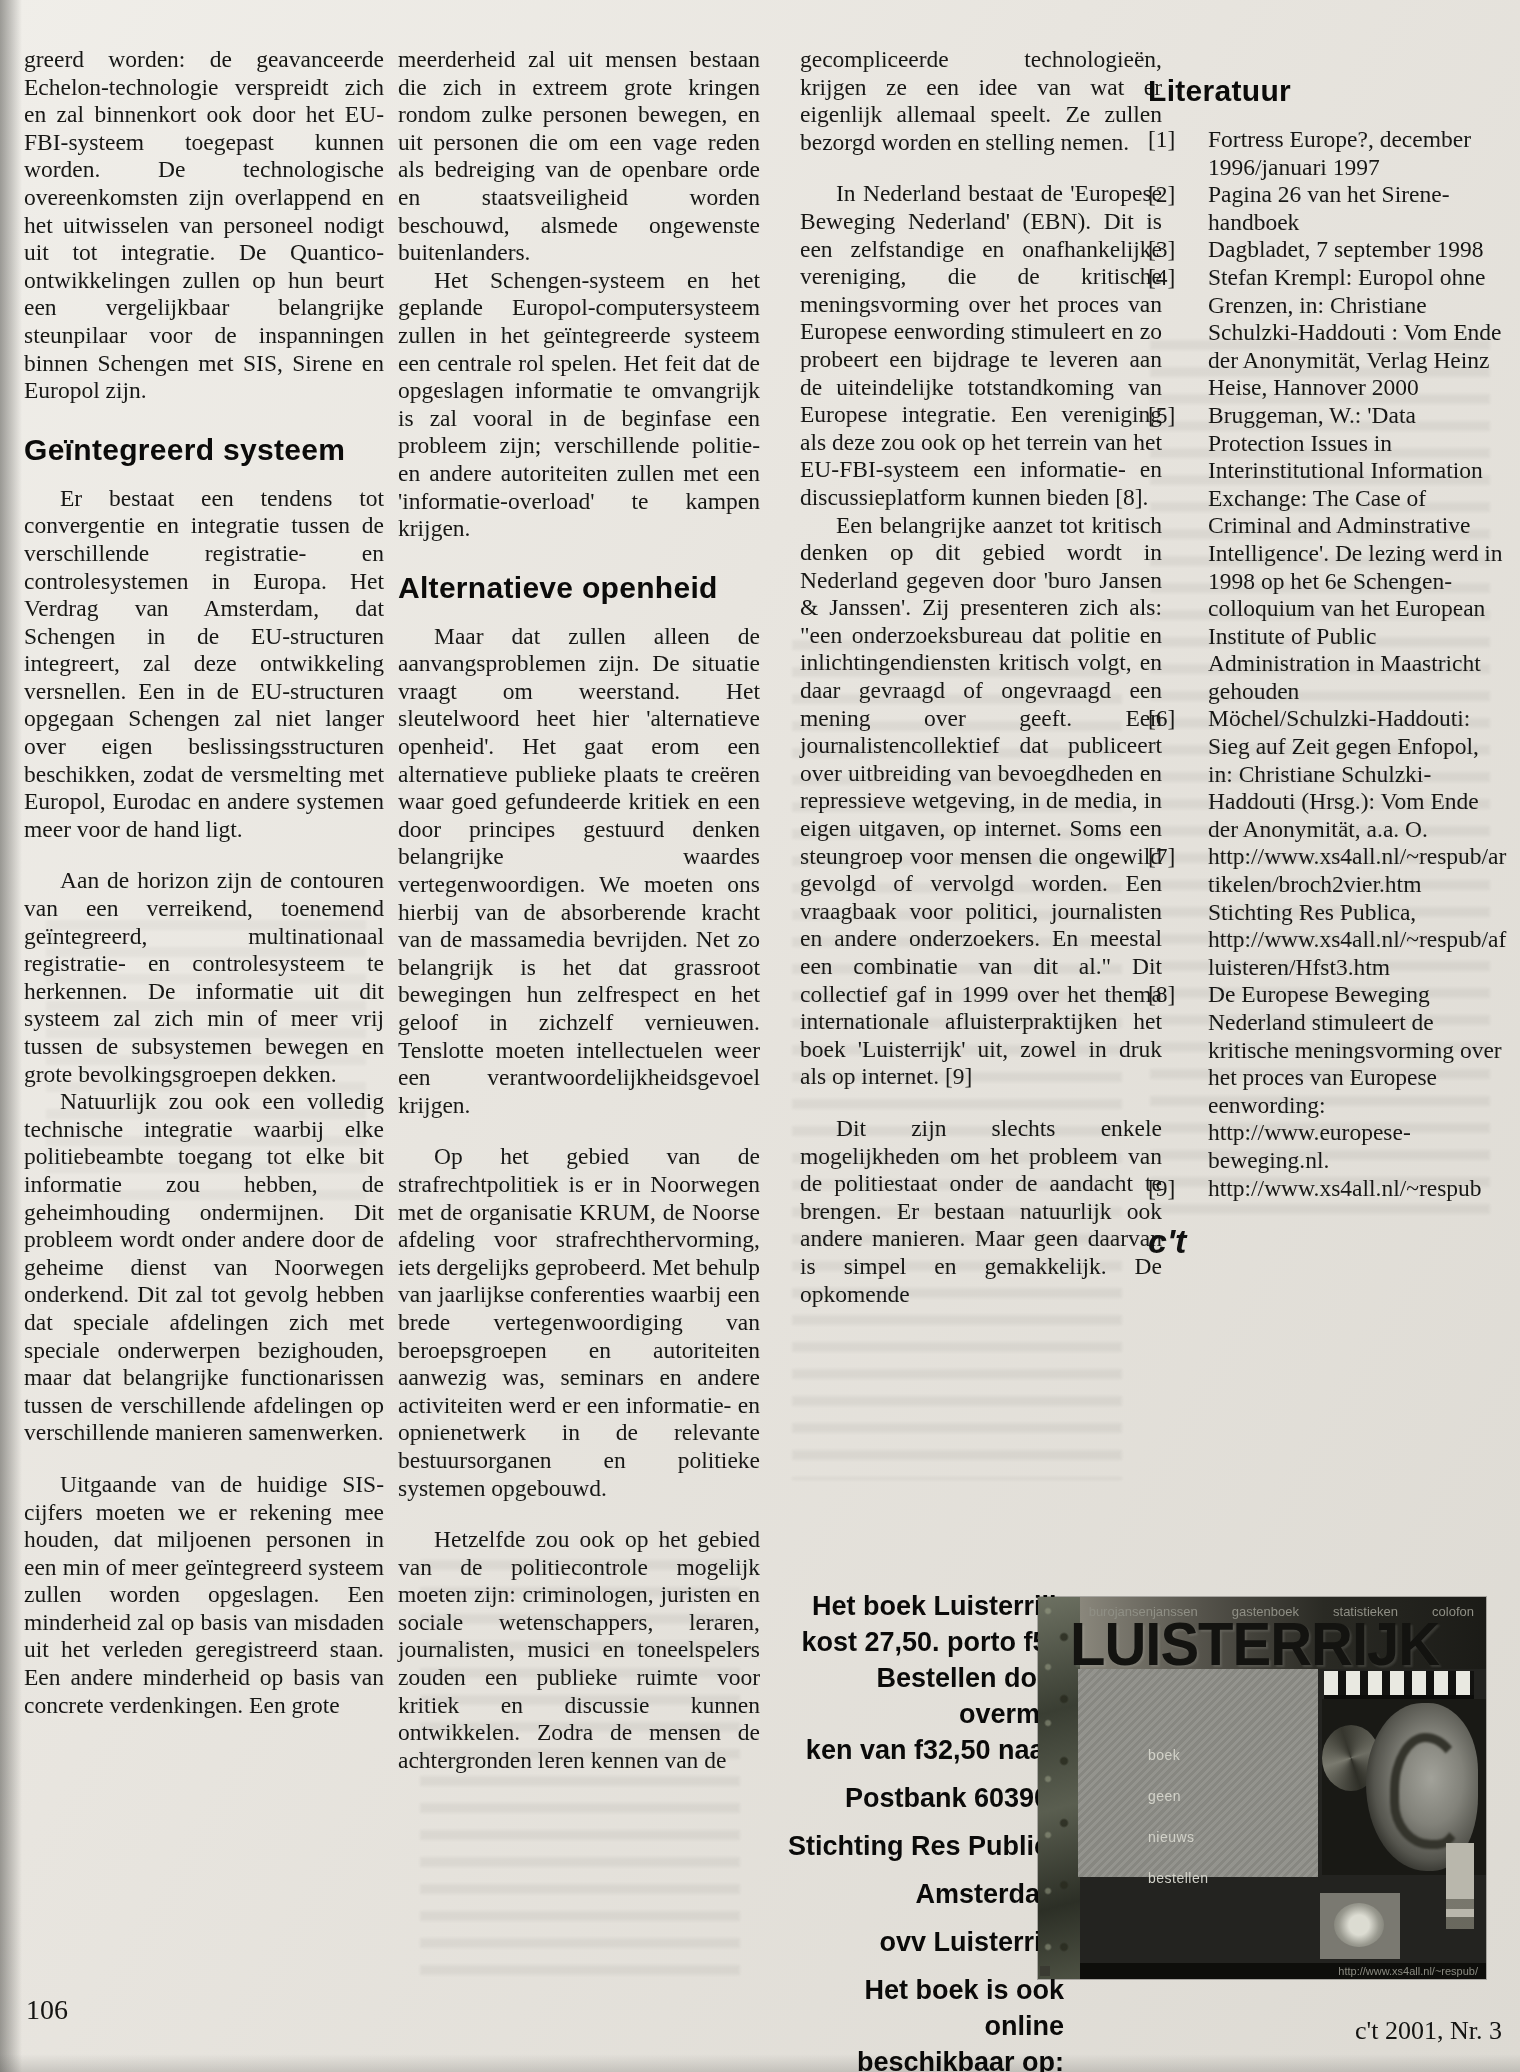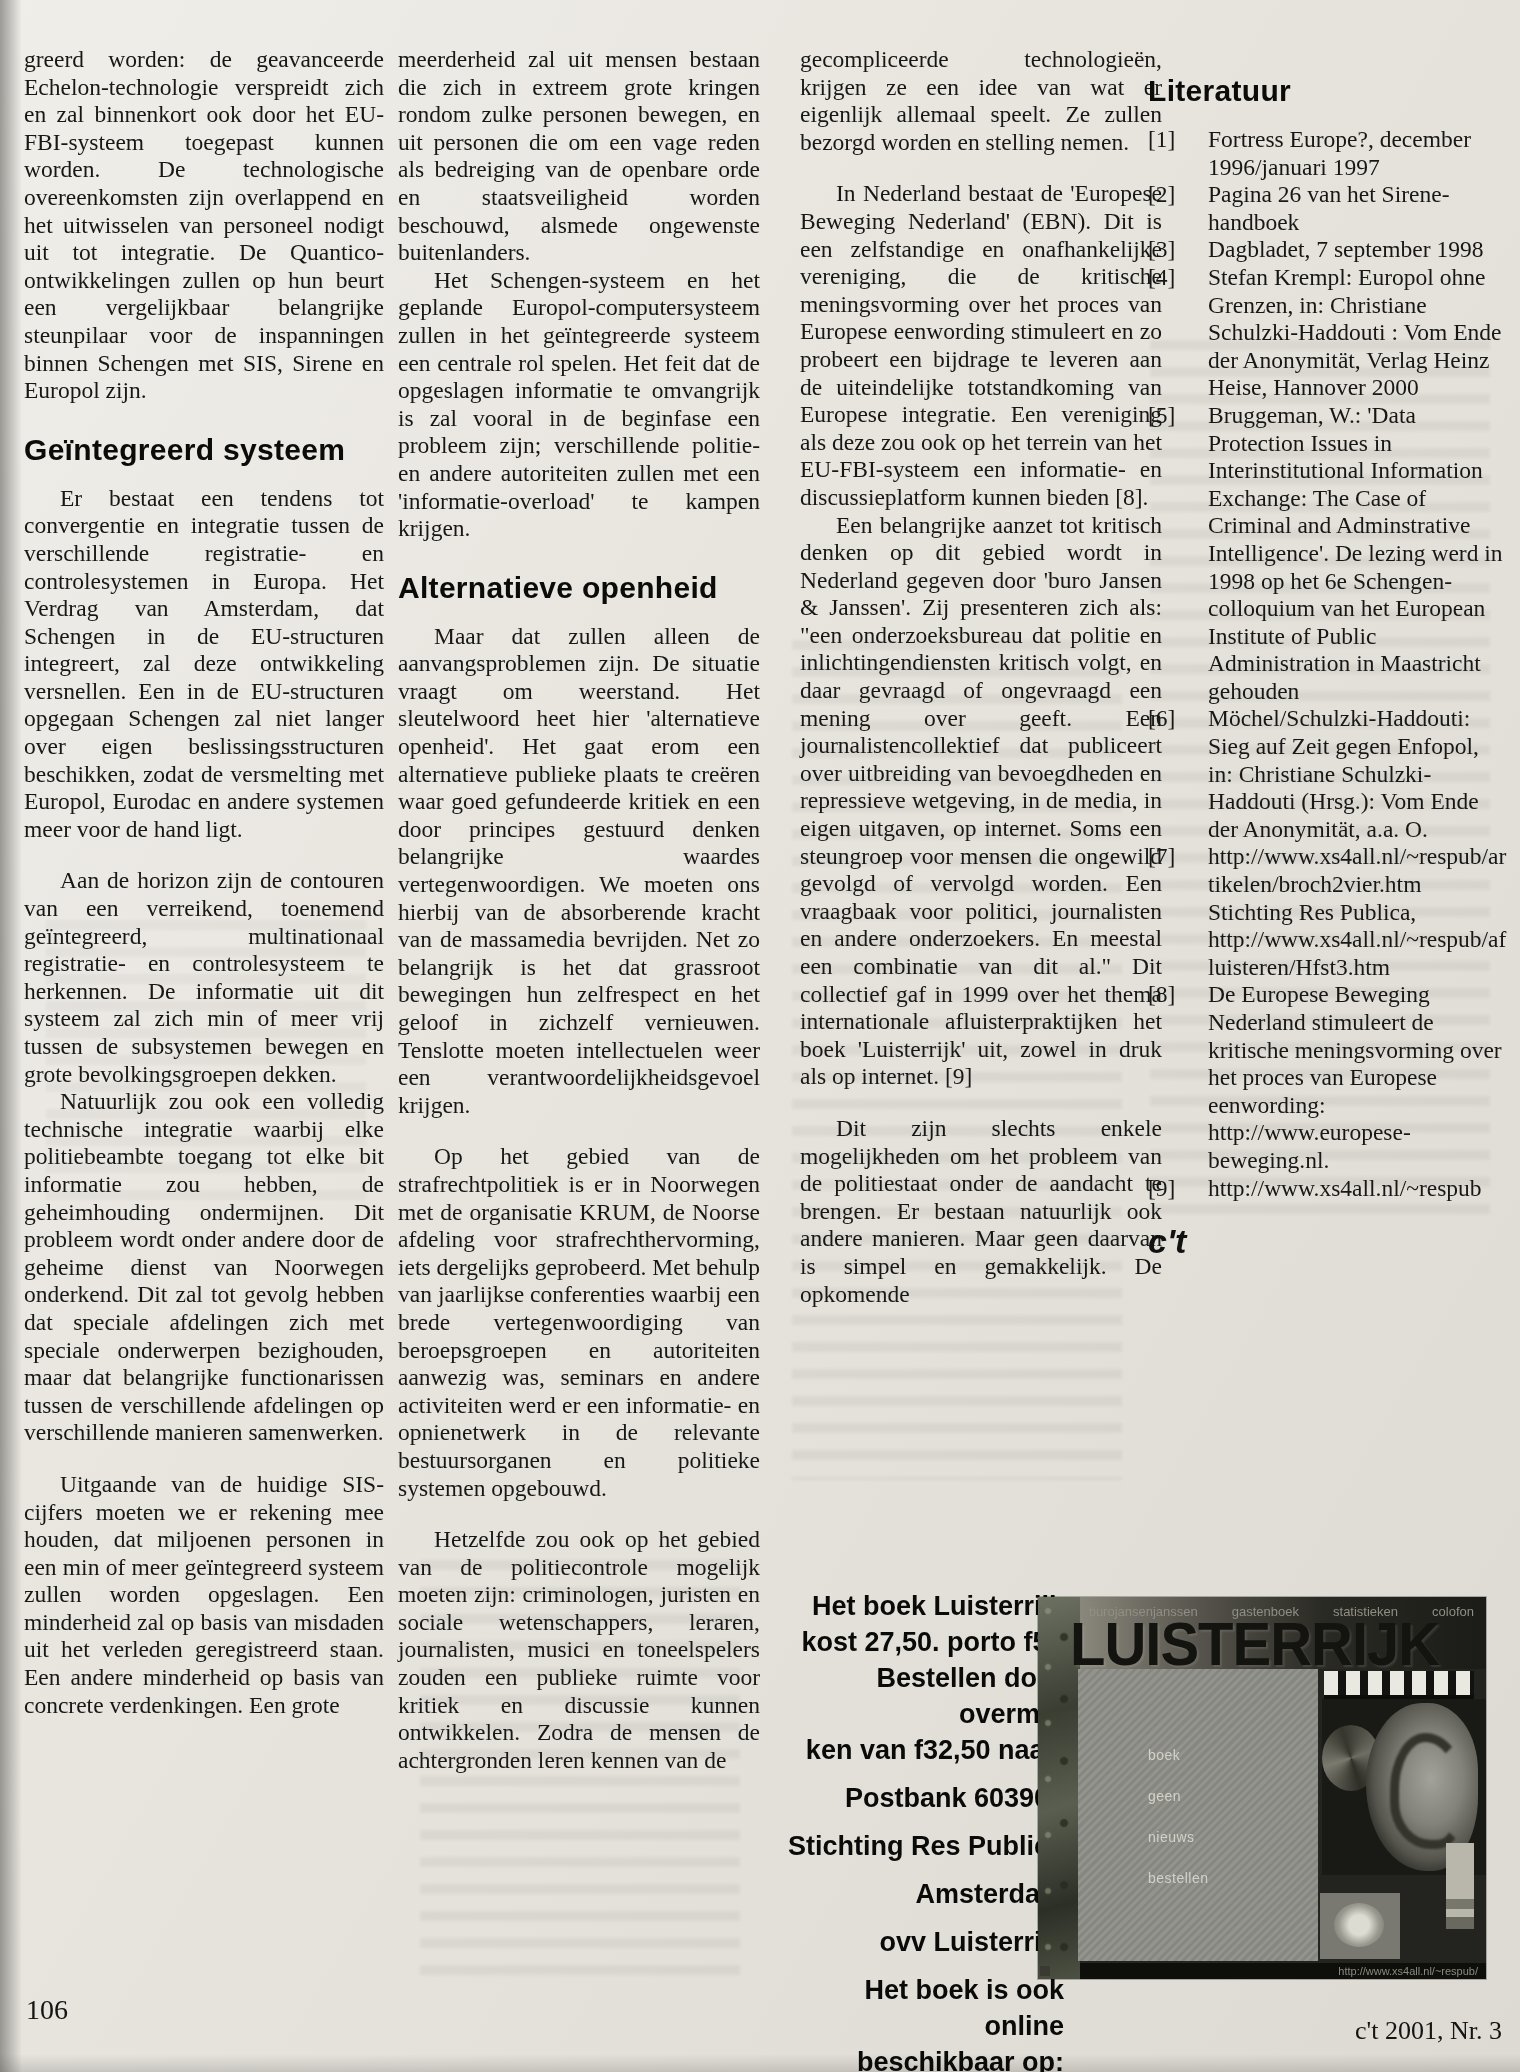--- a/index.html
+++ b/index.html
@@ -48,21 +48,21 @@
         background-size:40px 56px,44px 62px,100% 100%;}
   .ai-top{position:absolute;left:42px;top:0;right:0;height:72px;
         background:linear-gradient(90deg,#8a877c 0%,#55534b 30%,#2a2a24 60%,#1b1b17 100%);}
   .ai-nav{position:absolute;top:7px;right:12px;display:flex;gap:34px;
         font-family:"Liberation Sans",sans-serif;font-size:13px;color:#8f8f85;}
   .ai-title{position:absolute;top:16px;left:32px;font-family:"Liberation Sans",sans-serif;
         font-weight:bold;font-size:58px;line-height:1;letter-spacing:-1px;color:#131310;
         transform:scaleY(1.06);transform-origin:top left;
         text-shadow:2px 2px 2px rgba(220,220,210,0.14);}
   .ai-main{position:absolute;left:42px;top:72px;right:0;bottom:16px;background:#232320;}
-  .ai-gray{position:absolute;left:40px;top:72px;width:240px;height:292px;background:#8e8e88;
+  .ai-gray{position:absolute;left:40px;top:72px;width:240px;height:208px;background:#8e8e88;
         background-image:repeating-linear-gradient(135deg,rgba(255,255,255,0.05) 0 3px,rgba(0,0,0,0.05) 3px 6px);}
   .ai-menu{position:absolute;left:70px;top:78px;font-family:"Liberation Sans",sans-serif;
         font-size:14px;color:#d2d2c9;}
   .ai-menu div{margin-bottom:25px;letter-spacing:0.5px;}
   .ai-keys{position:absolute;left:286px;top:74px;width:150px;height:24px;
         background:repeating-linear-gradient(90deg,#e9e9e1 0 14px,#121210 14px 22px);
         border-bottom:5px solid #0c0c0a;}
   .ai-dark{position:absolute;left:284px;top:102px;width:164px;height:176px;background:#191915;}
   .ear-outer{position:absolute;left:44px;top:4px;width:112px;height:168px;
         background:radial-gradient(ellipse at 58% 45%, #a2a29a 0%, #82827a 35%, #55554e 62%, #23231e 80%);

